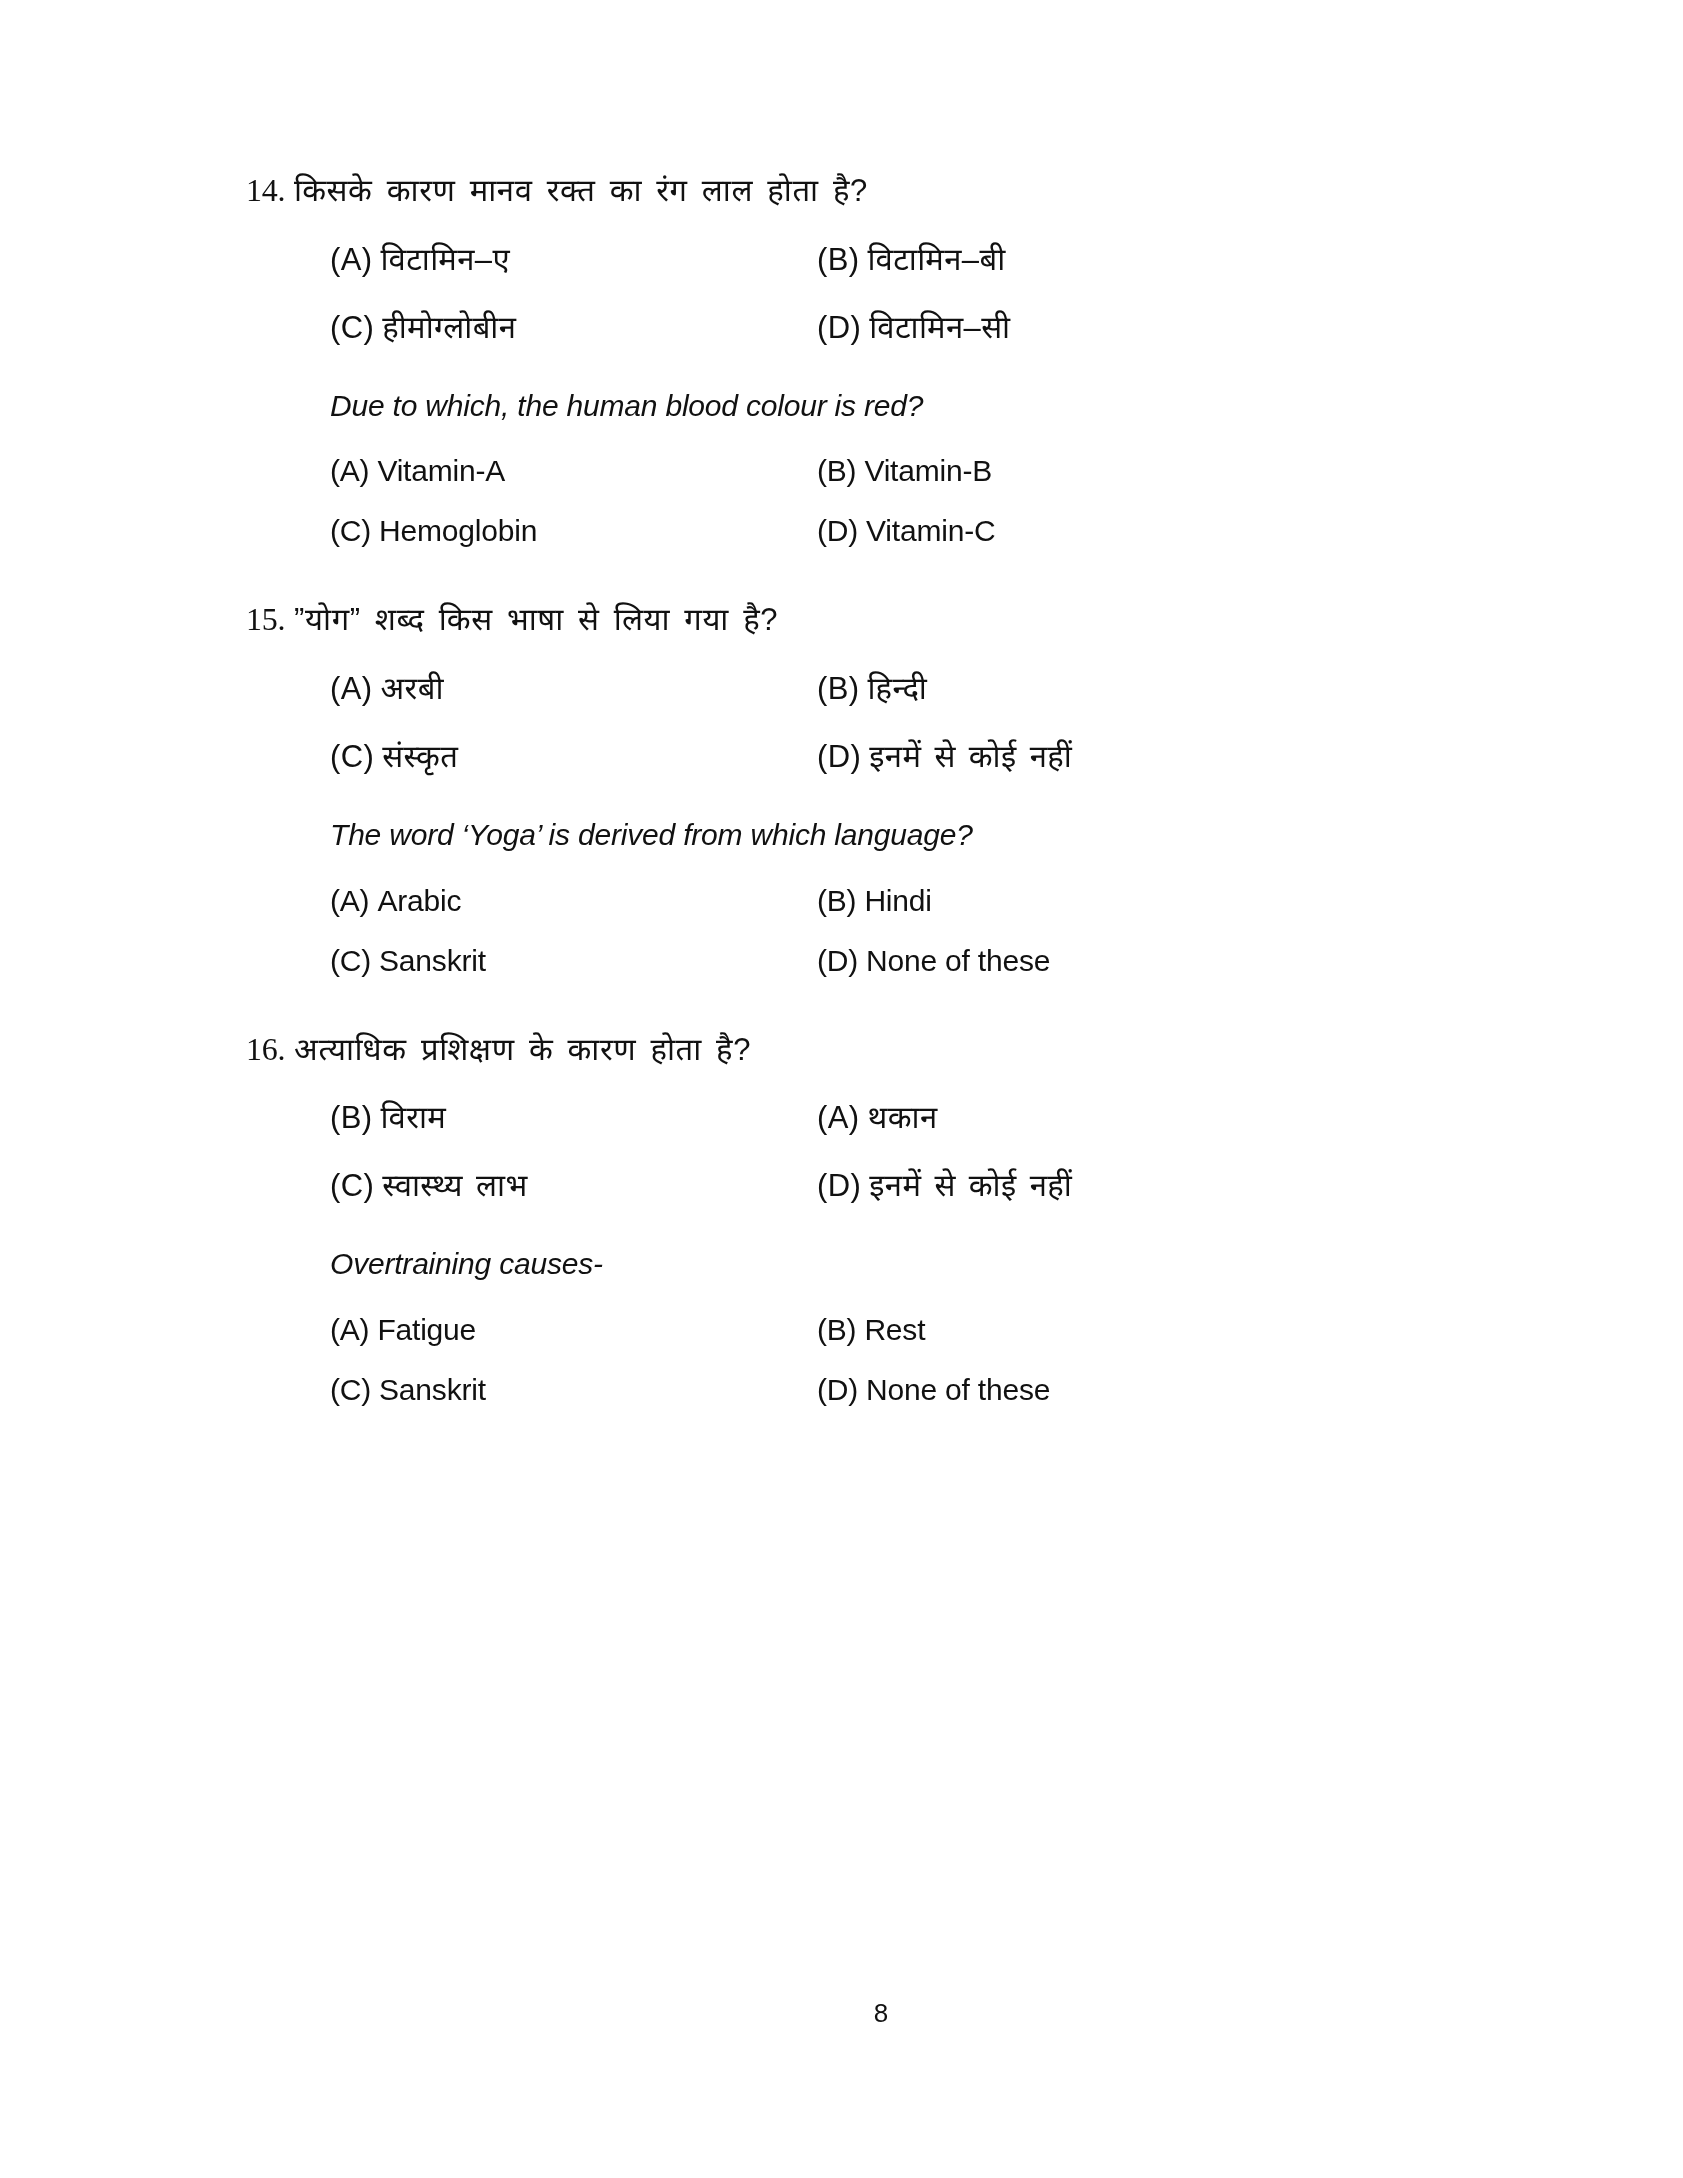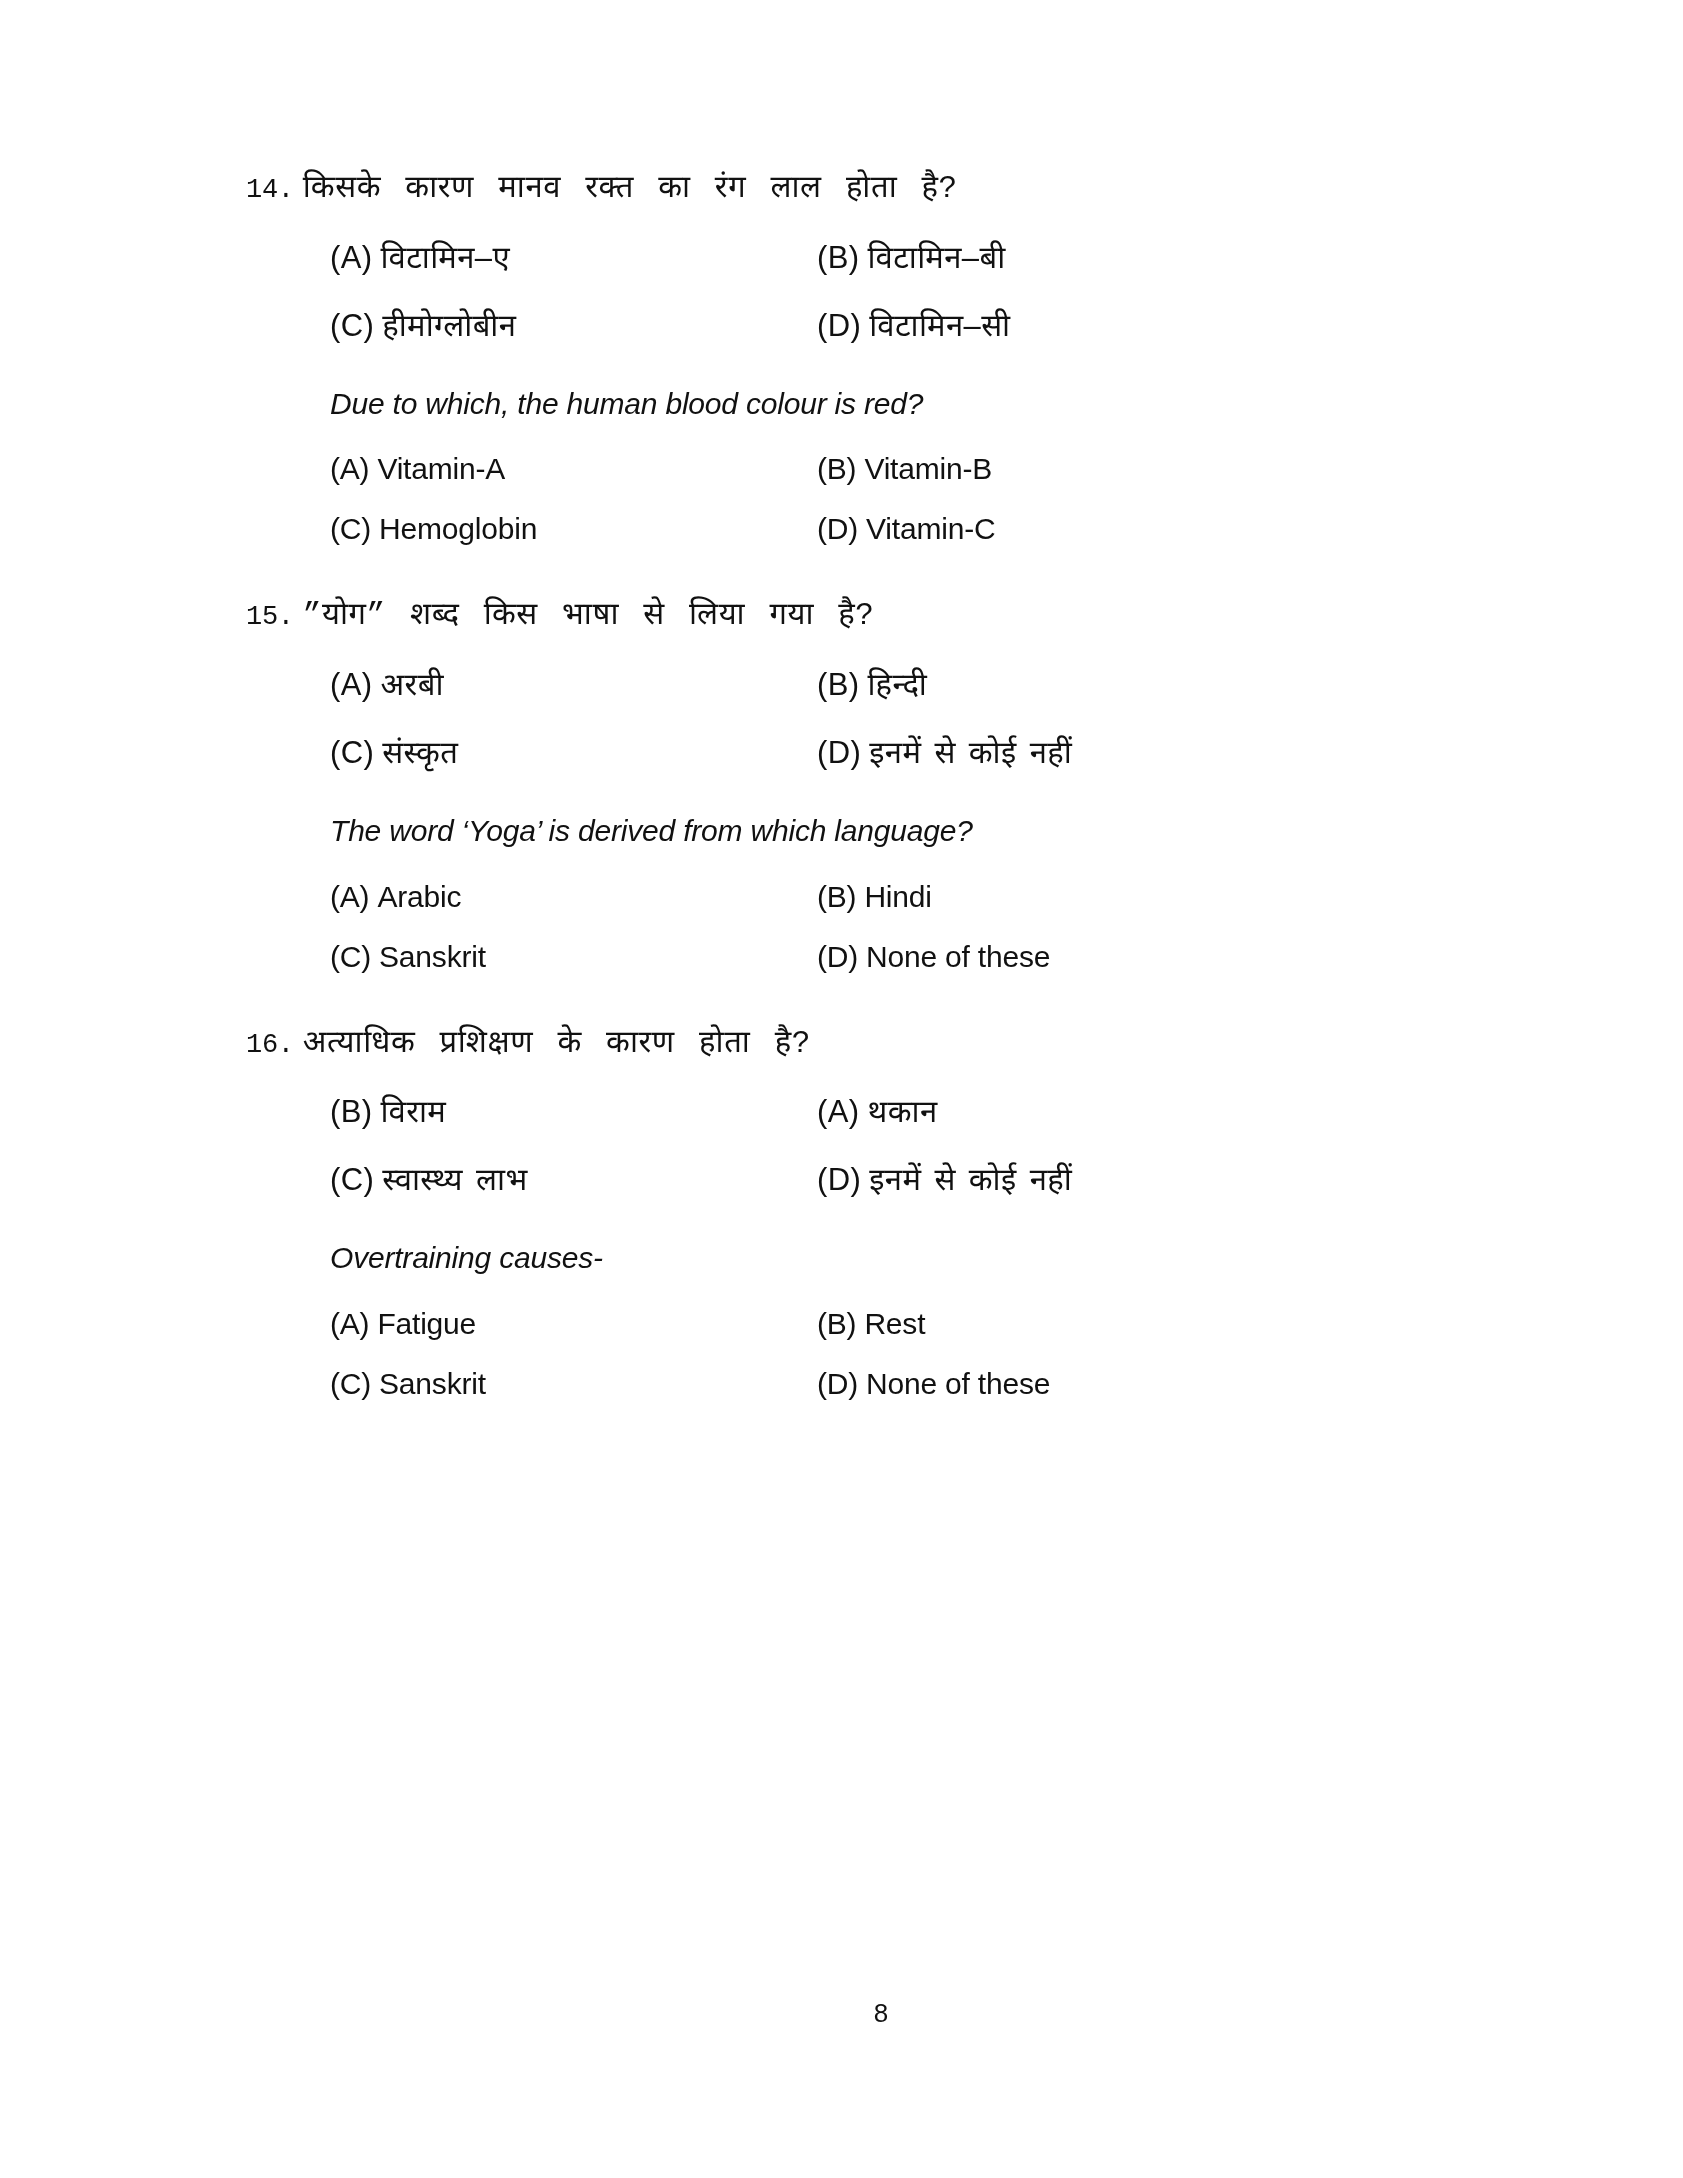--- a/index.html
+++ b/index.html
@@ -39,28 +39,28 @@
 
   .q-line {
     display: flex;
     align-items: baseline;
     font-size: 31px;
     line-height: 1.25;
     white-space: nowrap;
   }
 
   .q-number {
-    font-family: Liberation Mono, monospace;
-    font-size: 27px;
+    font-family: Liberation Serif, serif;
+    font-size: 32px;
     margin-right: 9px;
     letter-spacing: -0.3px;
   }
 
   .hindi {
-    font-family: Liberation Mono, monospace;
+    font-family: Liberation Sans, sans-serif;
     font-size: 31px;
     letter-spacing: 0.6px;
     word-spacing: 5px;
   }
 
   .english {
     font-family: "Liberation Sans", "DejaVu Sans", sans-serif;
     font-size: 30px;
     letter-spacing: -0.2px;
     font-style: italic;

